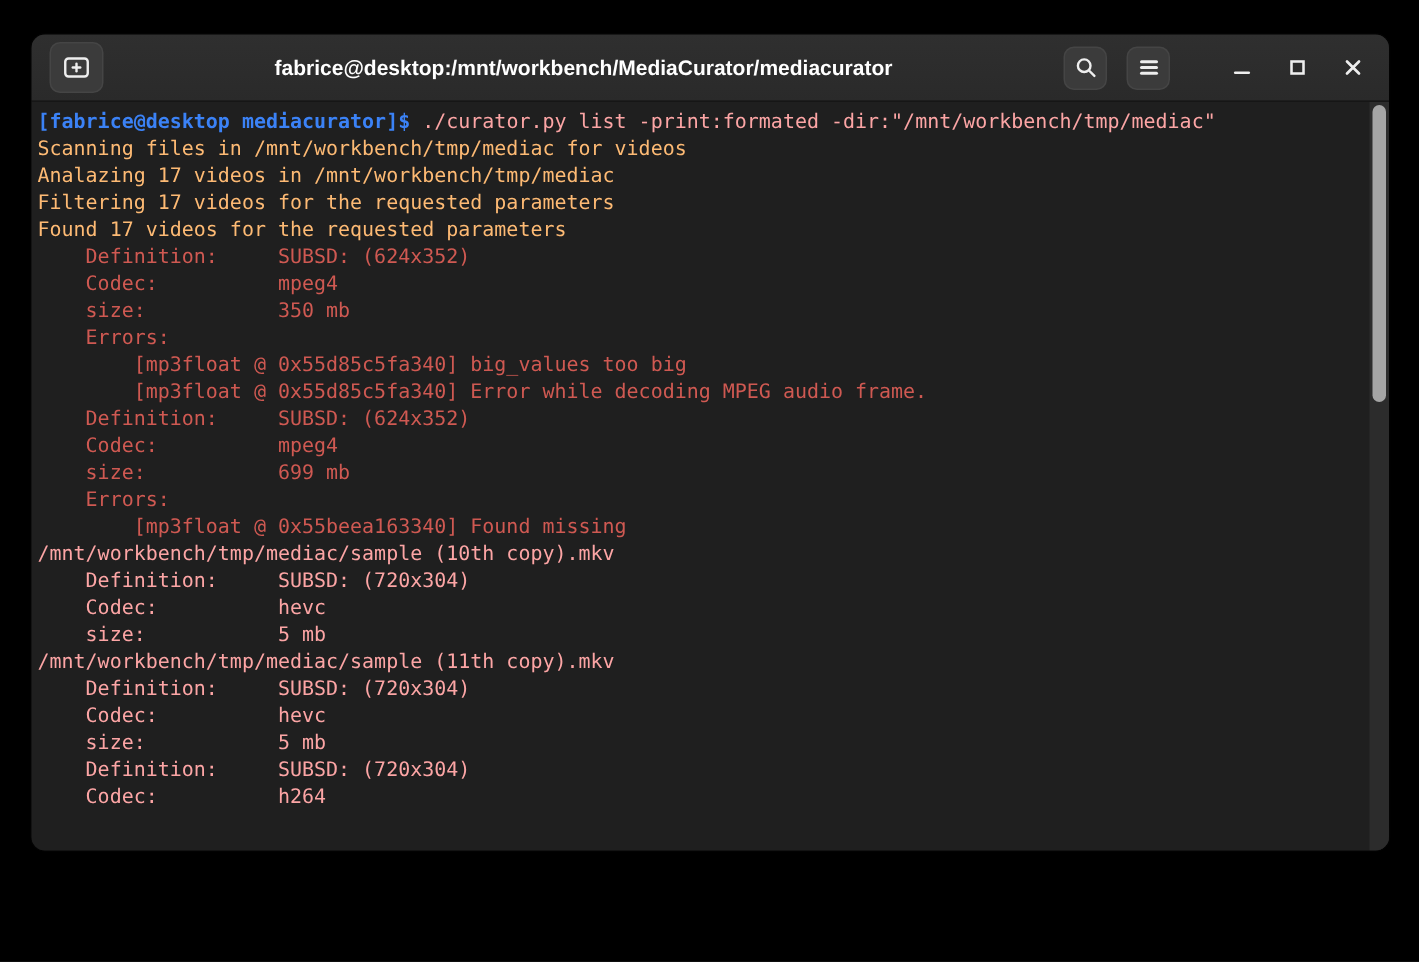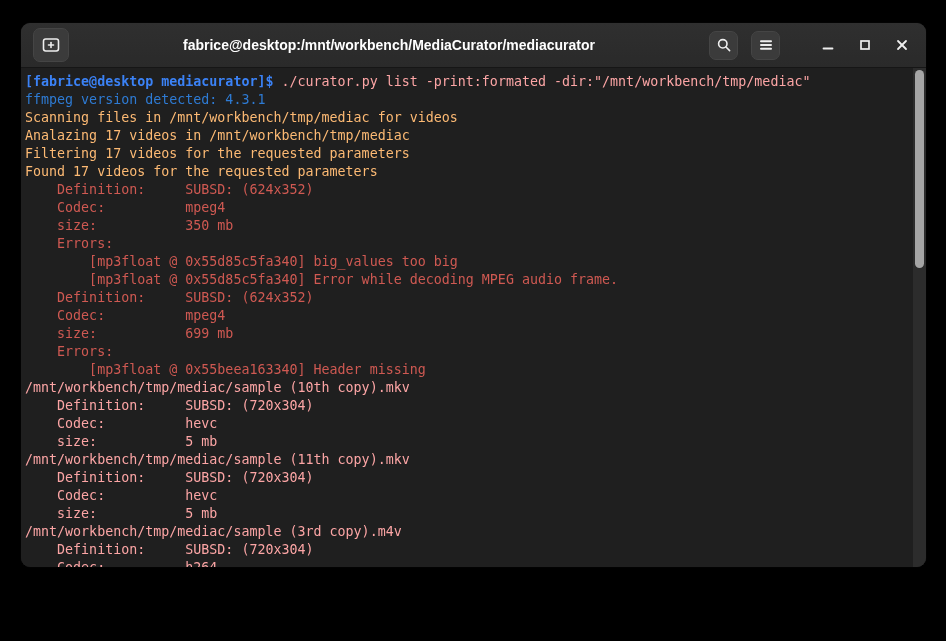--- a/index.html
+++ b/index.html
@@ -143,45 +143,43 @@
             <line x1="11" y1="3" x2="3" y2="11" stroke="#eeeeee" stroke-width="1.8" stroke-linecap="round"></line>
           </svg>
         </span>
       </div>
     </div>
   </div>
 
   <div class="terminal">
     <div>
         <div class="term-line"><span class="c-white bold">[fabrice@desktop mediacurator]$</span><span class="c-white"> ./curator.py list -print:formated -dir:"/mnt/workbench/tmp/mediac"</span></div>
-        <div class="term-line"><span class="c-blue">ffmpeg version detected: 4.3.1</span></div>
         <div class="term-line"><span class="c-green">Scanning files in /mnt/workbench/tmp/mediac for videos</span></div>
         <div class="term-line"><span class="c-green">Analazing 17 videos in /mnt/workbench/tmp/mediac</span></div>
         <div class="term-line"><span class="c-green">Filtering 17 videos for the requested parameters</span></div>
         <div class="term-line"><span class="c-green">Found 17 videos for the requested parameters</span></div>
         <div class="term-line"><span class="c-red">    Definition:     SUBSD: (624x352)</span></div>
         <div class="term-line"><span class="c-red">    Codec:          mpeg4</span></div>
         <div class="term-line"><span class="c-red">    size:           350 mb</span></div>
         <div class="term-line"><span class="c-red">    Errors:</span></div>
         <div class="term-line"><span class="c-red">        [mp3float @ 0x55d85c5fa340] big_values too big</span></div>
         <div class="term-line"><span class="c-red">        [mp3float @ 0x55d85c5fa340] Error while decoding MPEG audio frame.</span></div>
         <div class="term-line"><span class="c-red">    Definition:     SUBSD: (624x352)</span></div>
         <div class="term-line"><span class="c-red">    Codec:          mpeg4</span></div>
         <div class="term-line"><span class="c-red">    size:           699 mb</span></div>
         <div class="term-line"><span class="c-red">    Errors:</span></div>
-        <div class="term-line"><span class="c-red">        [mp3float @ 0x55beea163340] Header missing</span></div>
+        <div class="term-line"><span class="c-red">        [mp3float @ 0x55beea163340] Found missing</span></div>
         <div class="term-line"><span class="c-white">/mnt/workbench/tmp/mediac/sample (10th copy).mkv</span></div>
         <div class="term-line"><span class="c-white">    Definition:     SUBSD: (720x304)</span></div>
         <div class="term-line"><span class="c-white">    Codec:          hevc</span></div>
         <div class="term-line"><span class="c-white">    size:           5 mb</span></div>
         <div class="term-line"><span class="c-white">/mnt/workbench/tmp/mediac/sample (11th copy).mkv</span></div>
         <div class="term-line"><span class="c-white">    Definition:     SUBSD: (720x304)</span></div>
         <div class="term-line"><span class="c-white">    Codec:          hevc</span></div>
         <div class="term-line"><span class="c-white">    size:           5 mb</span></div>
-        <div class="term-line"><span class="c-white">/mnt/workbench/tmp/mediac/sample (3rd copy).m4v</span></div>
         <div class="term-line"><span class="c-white">    Definition:     SUBSD: (720x304)</span></div>
         <div class="term-line"><span class="c-white">    Codec:          h264</span></div>
       </div>
     <div class="scroll-track">
       <div class="scroll-thumb"></div>
     </div>
   </div>
 
 </div>
 

